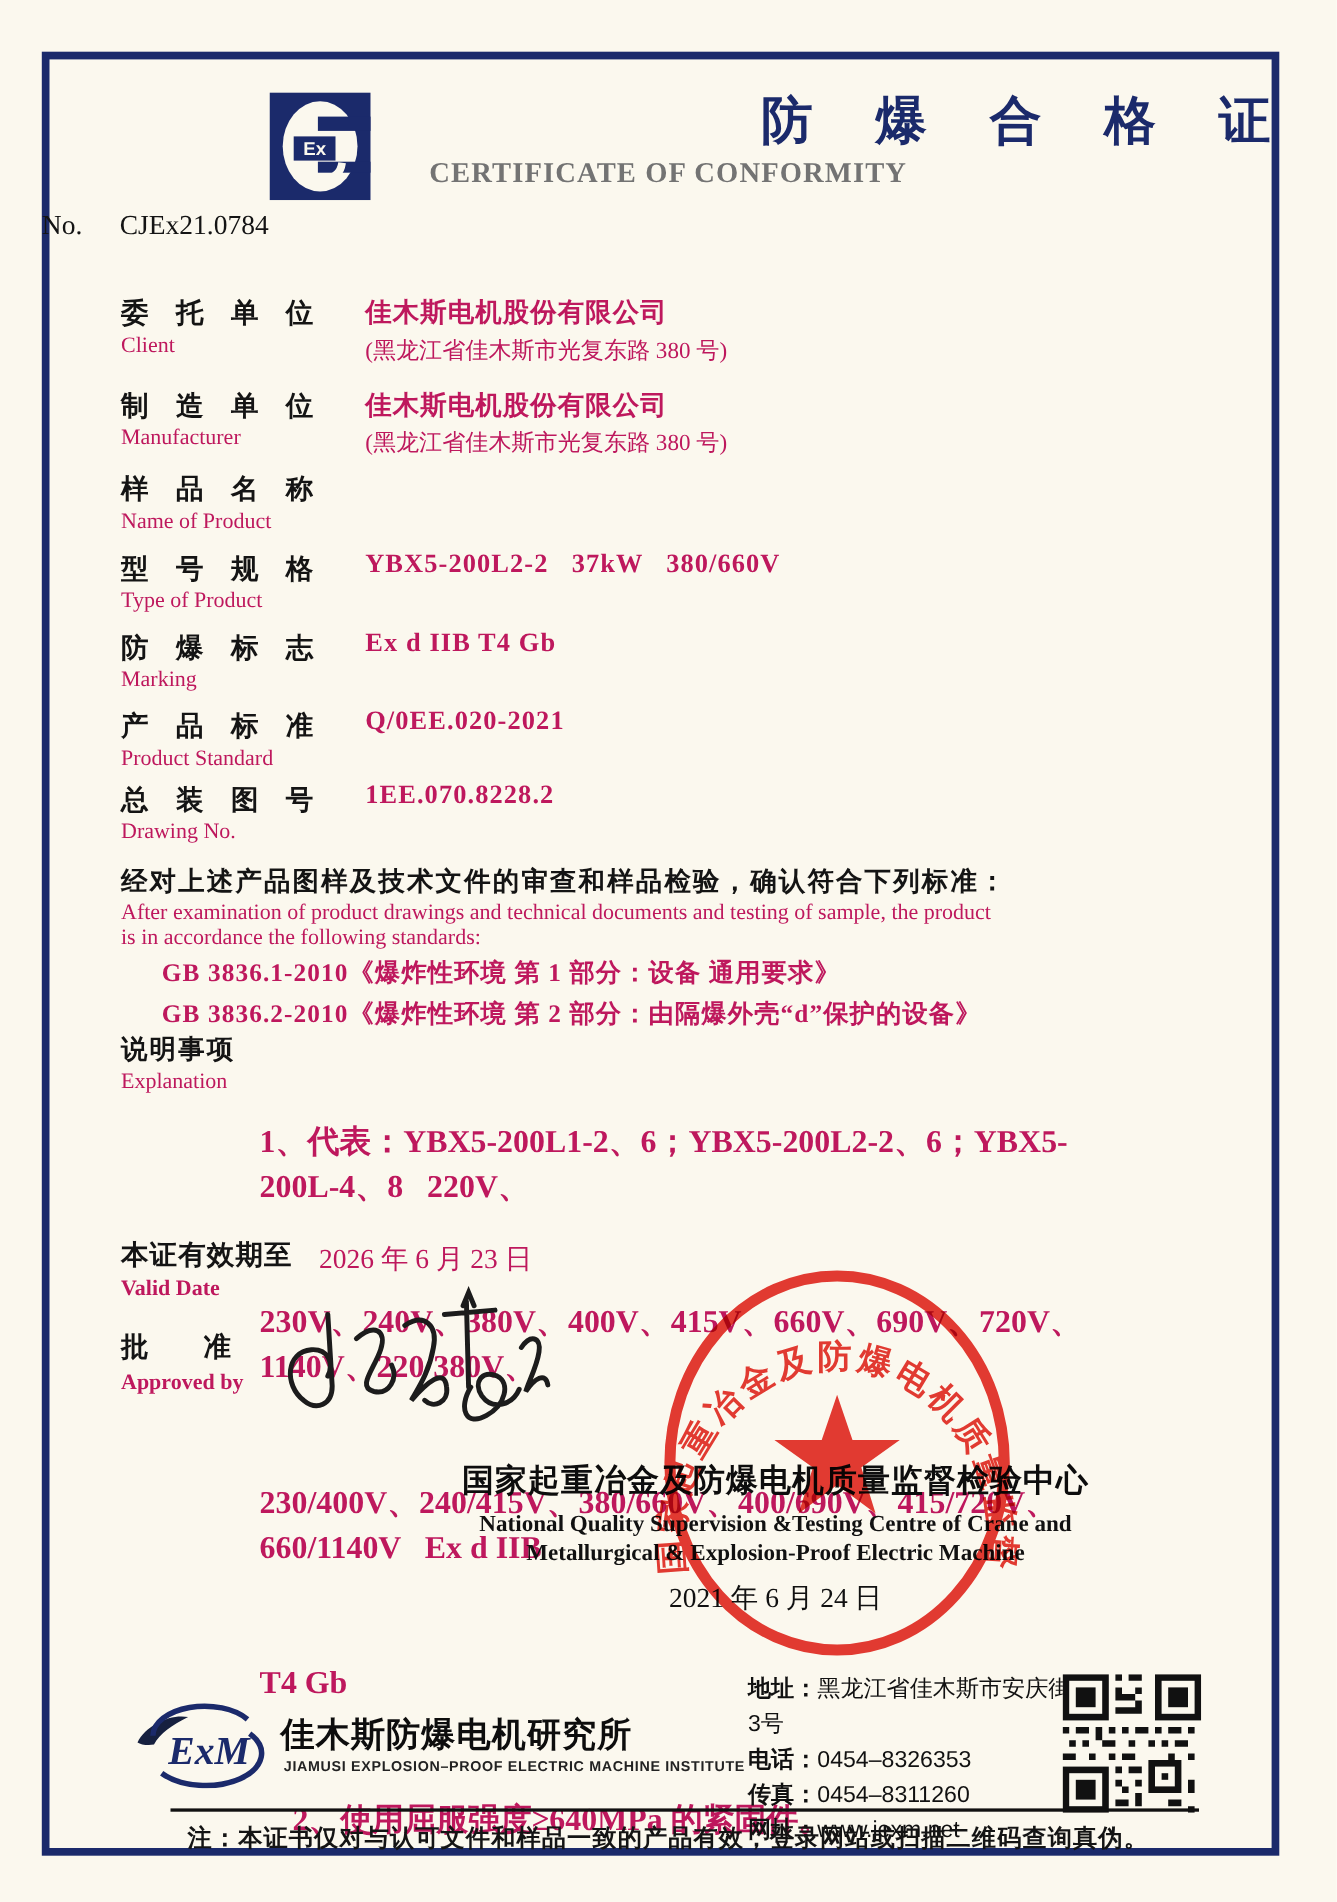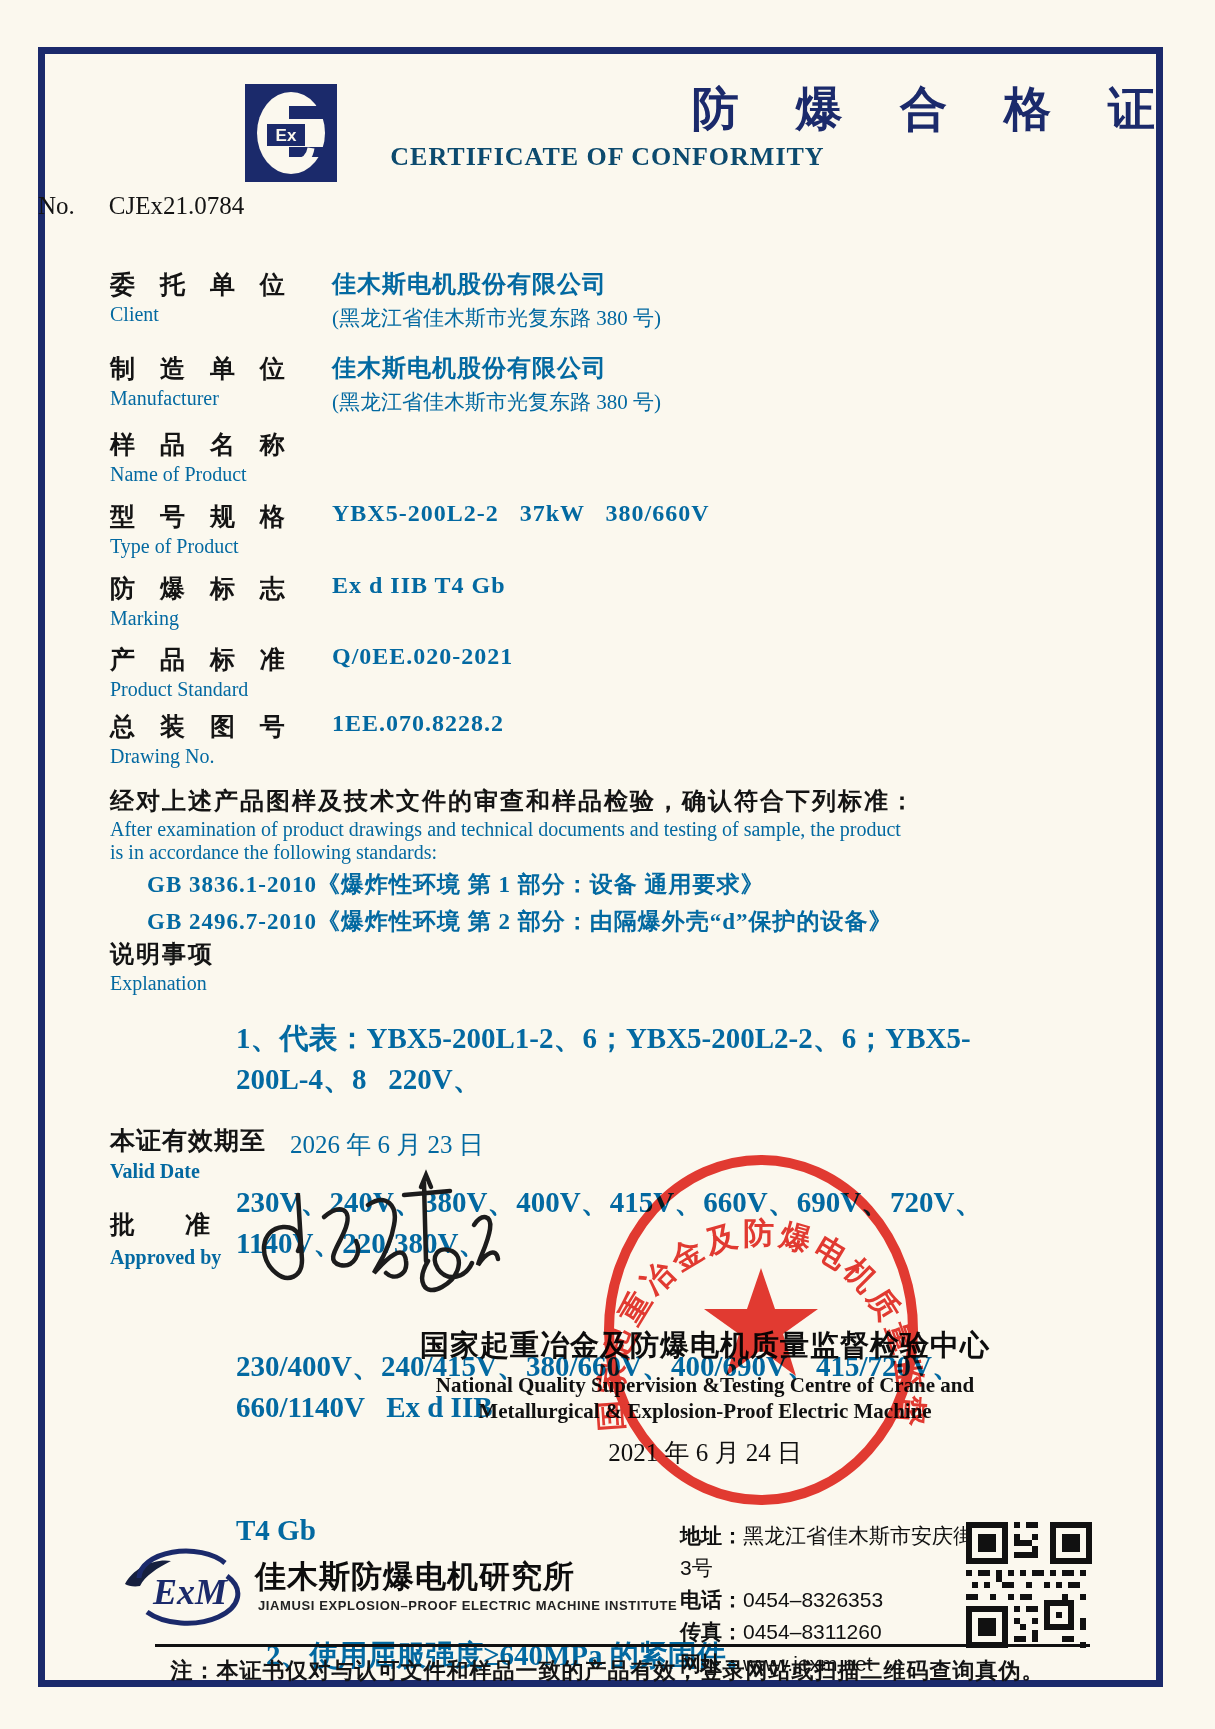--- a/index.html
+++ b/index.html
@@ -6,35 +6,35 @@
   body{
     width:1215px;height:1729px;
     background:#fbf8ee;
     font-family:"Liberation Sans","DejaVu Sans",sans-serif;
     color:#111;
     position:relative;
     overflow:hidden;
   }
   .abs{position:absolute;}
   .zh{font-family:"Liberation Sans","DejaVu Sans",sans-serif;font-weight:bold;color:#141414;}
-  .sr{font-family:"Liberation Serif","DejaVu Serif",serif;color:#0369a1;}
+  .sr{font-family:"Liberation Serif","DejaVu Serif",serif;color:#be185d;}
   .pre{white-space:pre-wrap;}
 
   .frame{
     left:38px;top:47px;width:1125px;height:1640px;
     border:7px solid #1b2a6b;
     box-sizing:border-box;
   }
 
   
   .hdr-title{left:38px;top:78px;width:1139px;text-align:right;
     font-size:47px;font-weight:bold;letter-spacing:22px;color:#1b2a6b;
     font-family:"Liberation Sans","DejaVu Sans",sans-serif;}
   .hdr-sub{left:38px;top:142px;width:1139px;text-align:center;
-    font-size:26px;font-weight:bold;color:#0c4a6e;letter-spacing:1px;
+    font-size:26px;font-weight:bold;color:#737373;letter-spacing:1px;
     font-family:"Liberation Serif","DejaVu Serif",serif;}
   .cert-no{left:38px;top:192px;width:1139px;text-align:left;
     font-size:25px;font-family:"Liberation Serif","DejaVu Serif",serif;color:#141414;}
   .cert-no .num{margin-left:34px;}
 
   
   .row{left:110px;width:980px;height:80px;}
   .f-zh{font-size:25px;letter-spacing:9px;}
   .f-en{position:absolute;left:0;top:35px;font-size:20px;}
   .f-val{position:absolute;left:222px;top:0;font-size:24px;font-weight:600;letter-spacing:1px;}
@@ -135,21 +135,21 @@
   <div class="sr f-val pre">1EE.070.8228.2</div>
 </div>
 
 <div class="abs zh stmt-zh">经对上述产品图样及技术文件的审查和样品检验，确认符合下列标准：</div>
 <div class="abs sr stmt-en">
   <div>After examination of product drawings and technical documents and testing of sample, the product</div>
   <div>is in accordance the following standards:</div>
 </div>
 <div class="abs sr standards">
   <div>GB 3836.1-2010《爆炸性环境 第 1 部分：设备 通用要求》</div>
-  <div>GB 2496.7-2010《爆炸性环境 第 2 部分：由隔爆外壳“d”保护的设备》</div>
+  <div>GB 3836.2-2010《爆炸性环境 第 2 部分：由隔爆外壳“d”保护的设备》</div>
 </div>
 
 <div class="abs zh expl-zh">说明事项</div>
 <div class="abs sr expl-en">Explanation</div>
 <div class="abs sr expl-lines pre">
   <div>1、代表：YBX5-200L1-2、6；YBX5-200L2-2、6；YBX5-200L-4、8   220V、</div>
   <div>230V、240V、380V、400V、415V、660V、690V、720V、1140V、220/380V、</div>
   <div>230/400V、240/415V、380/660V、400/690V、415/720V、660/1140V   Ex d IIB</div>
   <div>T4 Gb</div>
   <div class="l5">2、使用屈服强度≥640MPa 的紧固件。</div>

